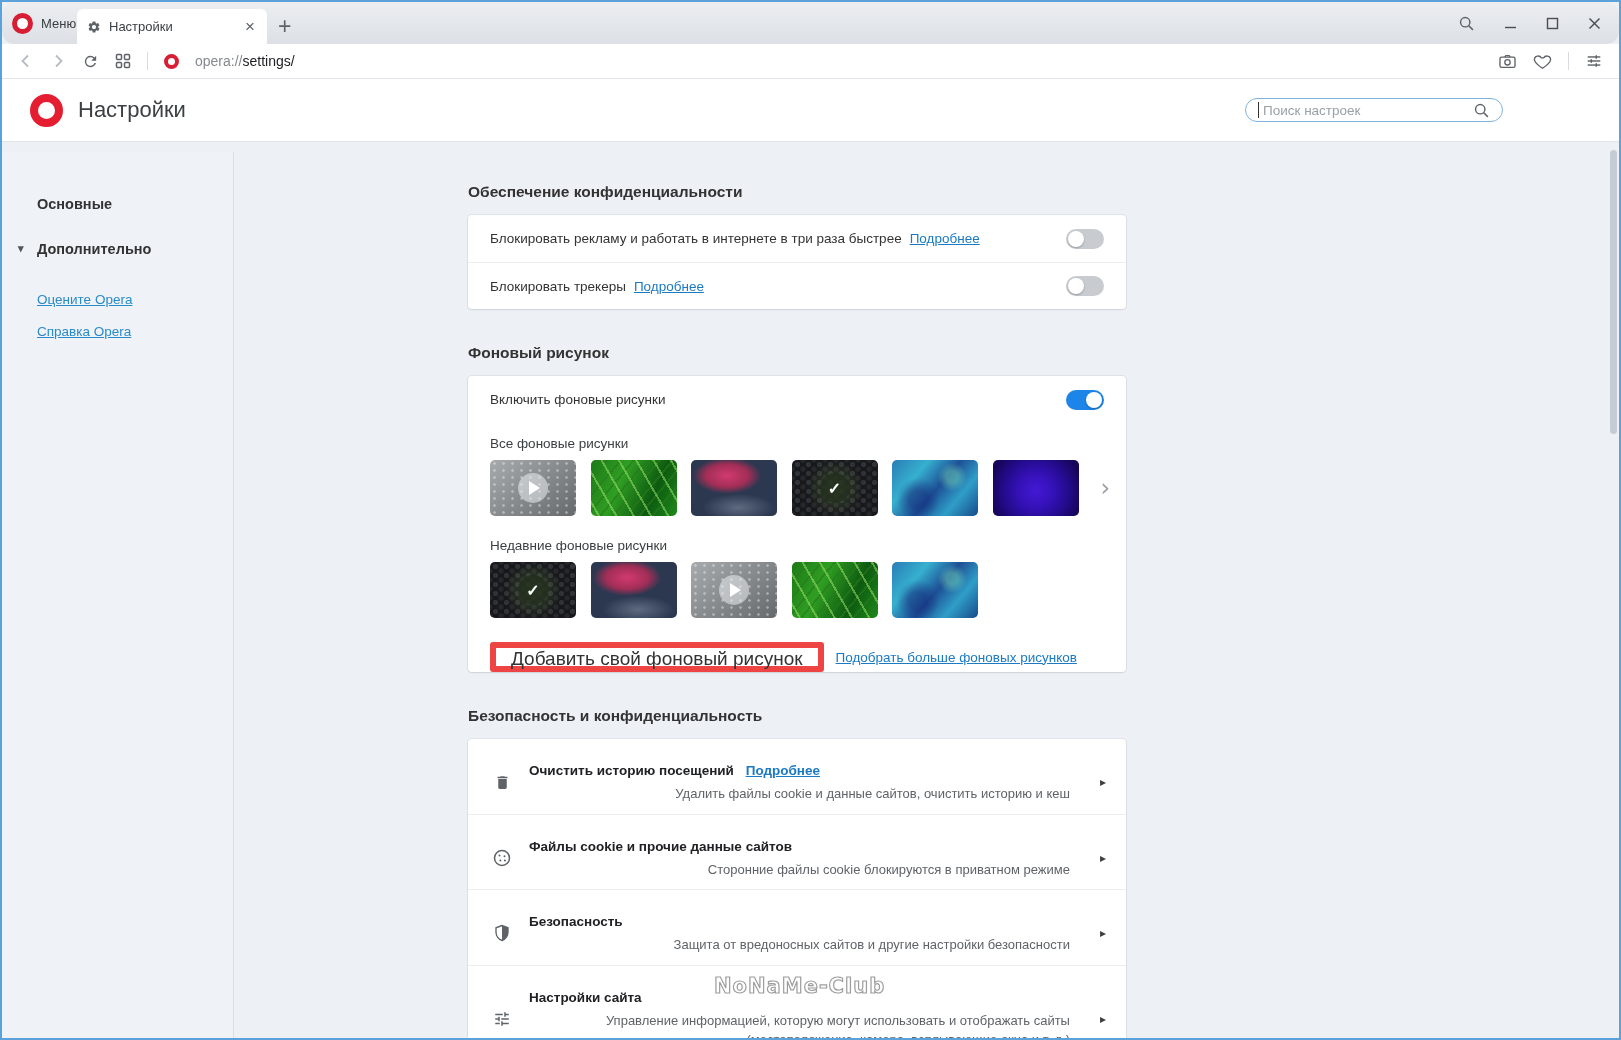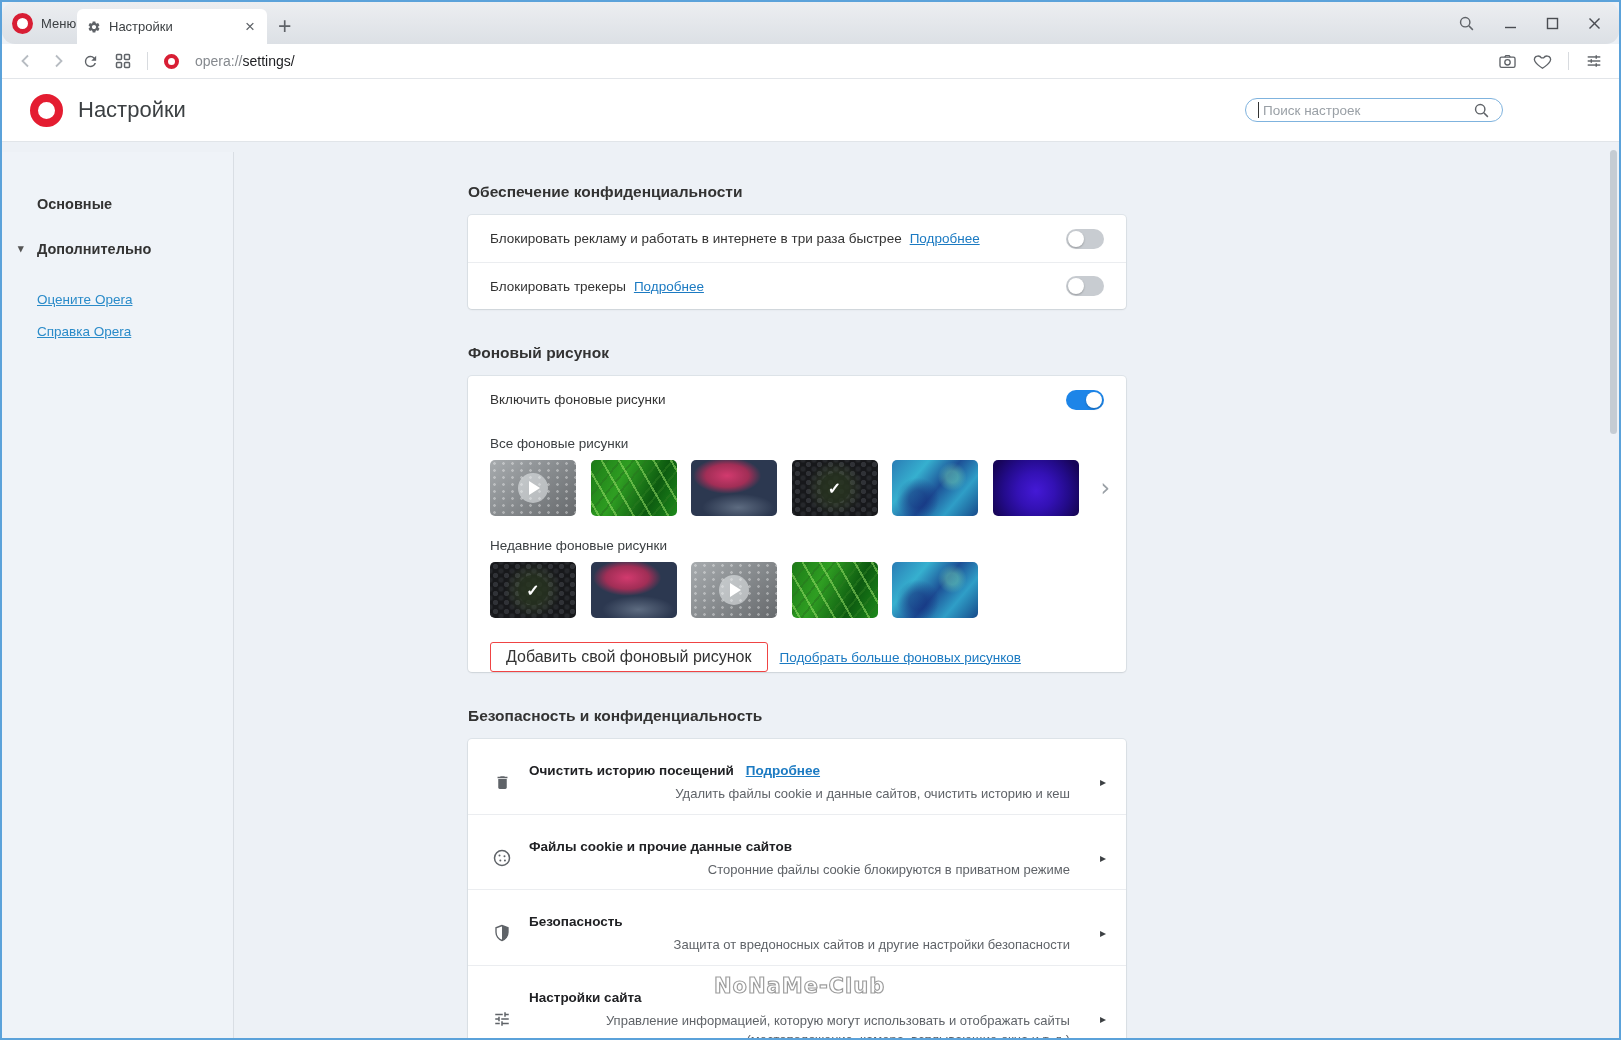--- a/index.html
+++ b/index.html
@@ -74,21 +74,21 @@
   .t-hex{background:#17181b;}
   .t-hex::after{content:"";position:absolute;inset:0;background-image:radial-gradient(circle,#303237 2.2px,transparent 3px),radial-gradient(circle,#26282c 2.2px,transparent 3px);background-size:11px 9px,11px 9px;background-position:0 0,5.5px 4.5px;}
   .t-hex.selected::after{background-image:radial-gradient(circle at 50% 50%,rgba(110,150,70,.4),transparent 55%),radial-gradient(circle,#303237 2.2px,transparent 3px),radial-gradient(circle,#26282c 2.2px,transparent 3px);background-size:100% 100%,11px 9px,11px 9px;background-position:0 0,0 0,5.5px 4.5px;}
   .t-paint{background:linear-gradient(130deg,#2a7cb5 0%,#36b0cf 28%,#1d5096 52%,#2f9ec7 74%,#174a8a 100%);}
   .t-paint::after{content:"";position:absolute;inset:0;background:radial-gradient(circle at 70% 30%,rgba(120,220,180,.45) 0 8%,transparent 20%),radial-gradient(circle at 30% 70%,rgba(20,40,120,.5) 0 12%,transparent 30%);}
   .t-swirl{background:radial-gradient(circle at 50% 55%,#4419d6 0%,#3311b4 35%,#230b8a 62%,#170559 88%);}
   .overlay-play{position:absolute;left:50%;top:50%;width:30px;height:30px;margin:-15px 0 0 -15px;border-radius:50%;background:rgba(235,238,240,.55);z-index:2;}
   .overlay-play::after{content:"";position:absolute;left:11px;top:8px;border-style:solid;border-width:7px 0 7px 11px;border-color:transparent transparent transparent #ffffff;}
   .overlay-check{position:absolute;left:50%;top:50%;width:30px;height:30px;margin:-15px 0 0 -15px;border-radius:50%;background:rgba(35,45,30,.78);z-index:2;color:#fff;font-size:16px;display:flex;align-items:center;justify-content:center;font-weight:700;}
   .wp-actions{display:flex;align-items:center;margin:24px 22px 21px;}
-  .btn{height:30px;background:#fff;border:1px solid #ef4444;border-radius:3px;font-size:16px;color:#333;padding:0 15px;font-family:inherit;cursor:pointer;}
+  .btn{height:30px;background:#fff;border:6px solid #ef4444;border-radius:3px;font-size:19px;color:#333;padding:0 15px;font-family:inherit;cursor:pointer;}
   .wp-actions .inline-link{margin-left:12px;}
   
   .sec-row{display:flex;align-items:center;padding:22px 20px 10px 23px;box-sizing:border-box;min-height:62px;}
   .sec-row + .sec-row{border-top:1px solid #ebedf0;}
   .sec-icon{width:22px;flex:none;margin-right:16px;display:flex;align-items:center;justify-content:center;}
   .sec-text{flex:1;min-width:0;padding-right:30px;}
   .sec-title-line{font-size:13.5px;color:#202124;font-weight:600;}
   .sec-sub{font-size:13px;color:#5f6368;margin-top:5px;line-height:1.5;text-align:right;}
   .sec-chevron{margin-left:auto;color:#3c4043;font-size:12px;flex:none;font-family:"DejaVu Sans",sans-serif;}
   .card-stub{height:12px;border-top:1px solid #ebedf0;}

